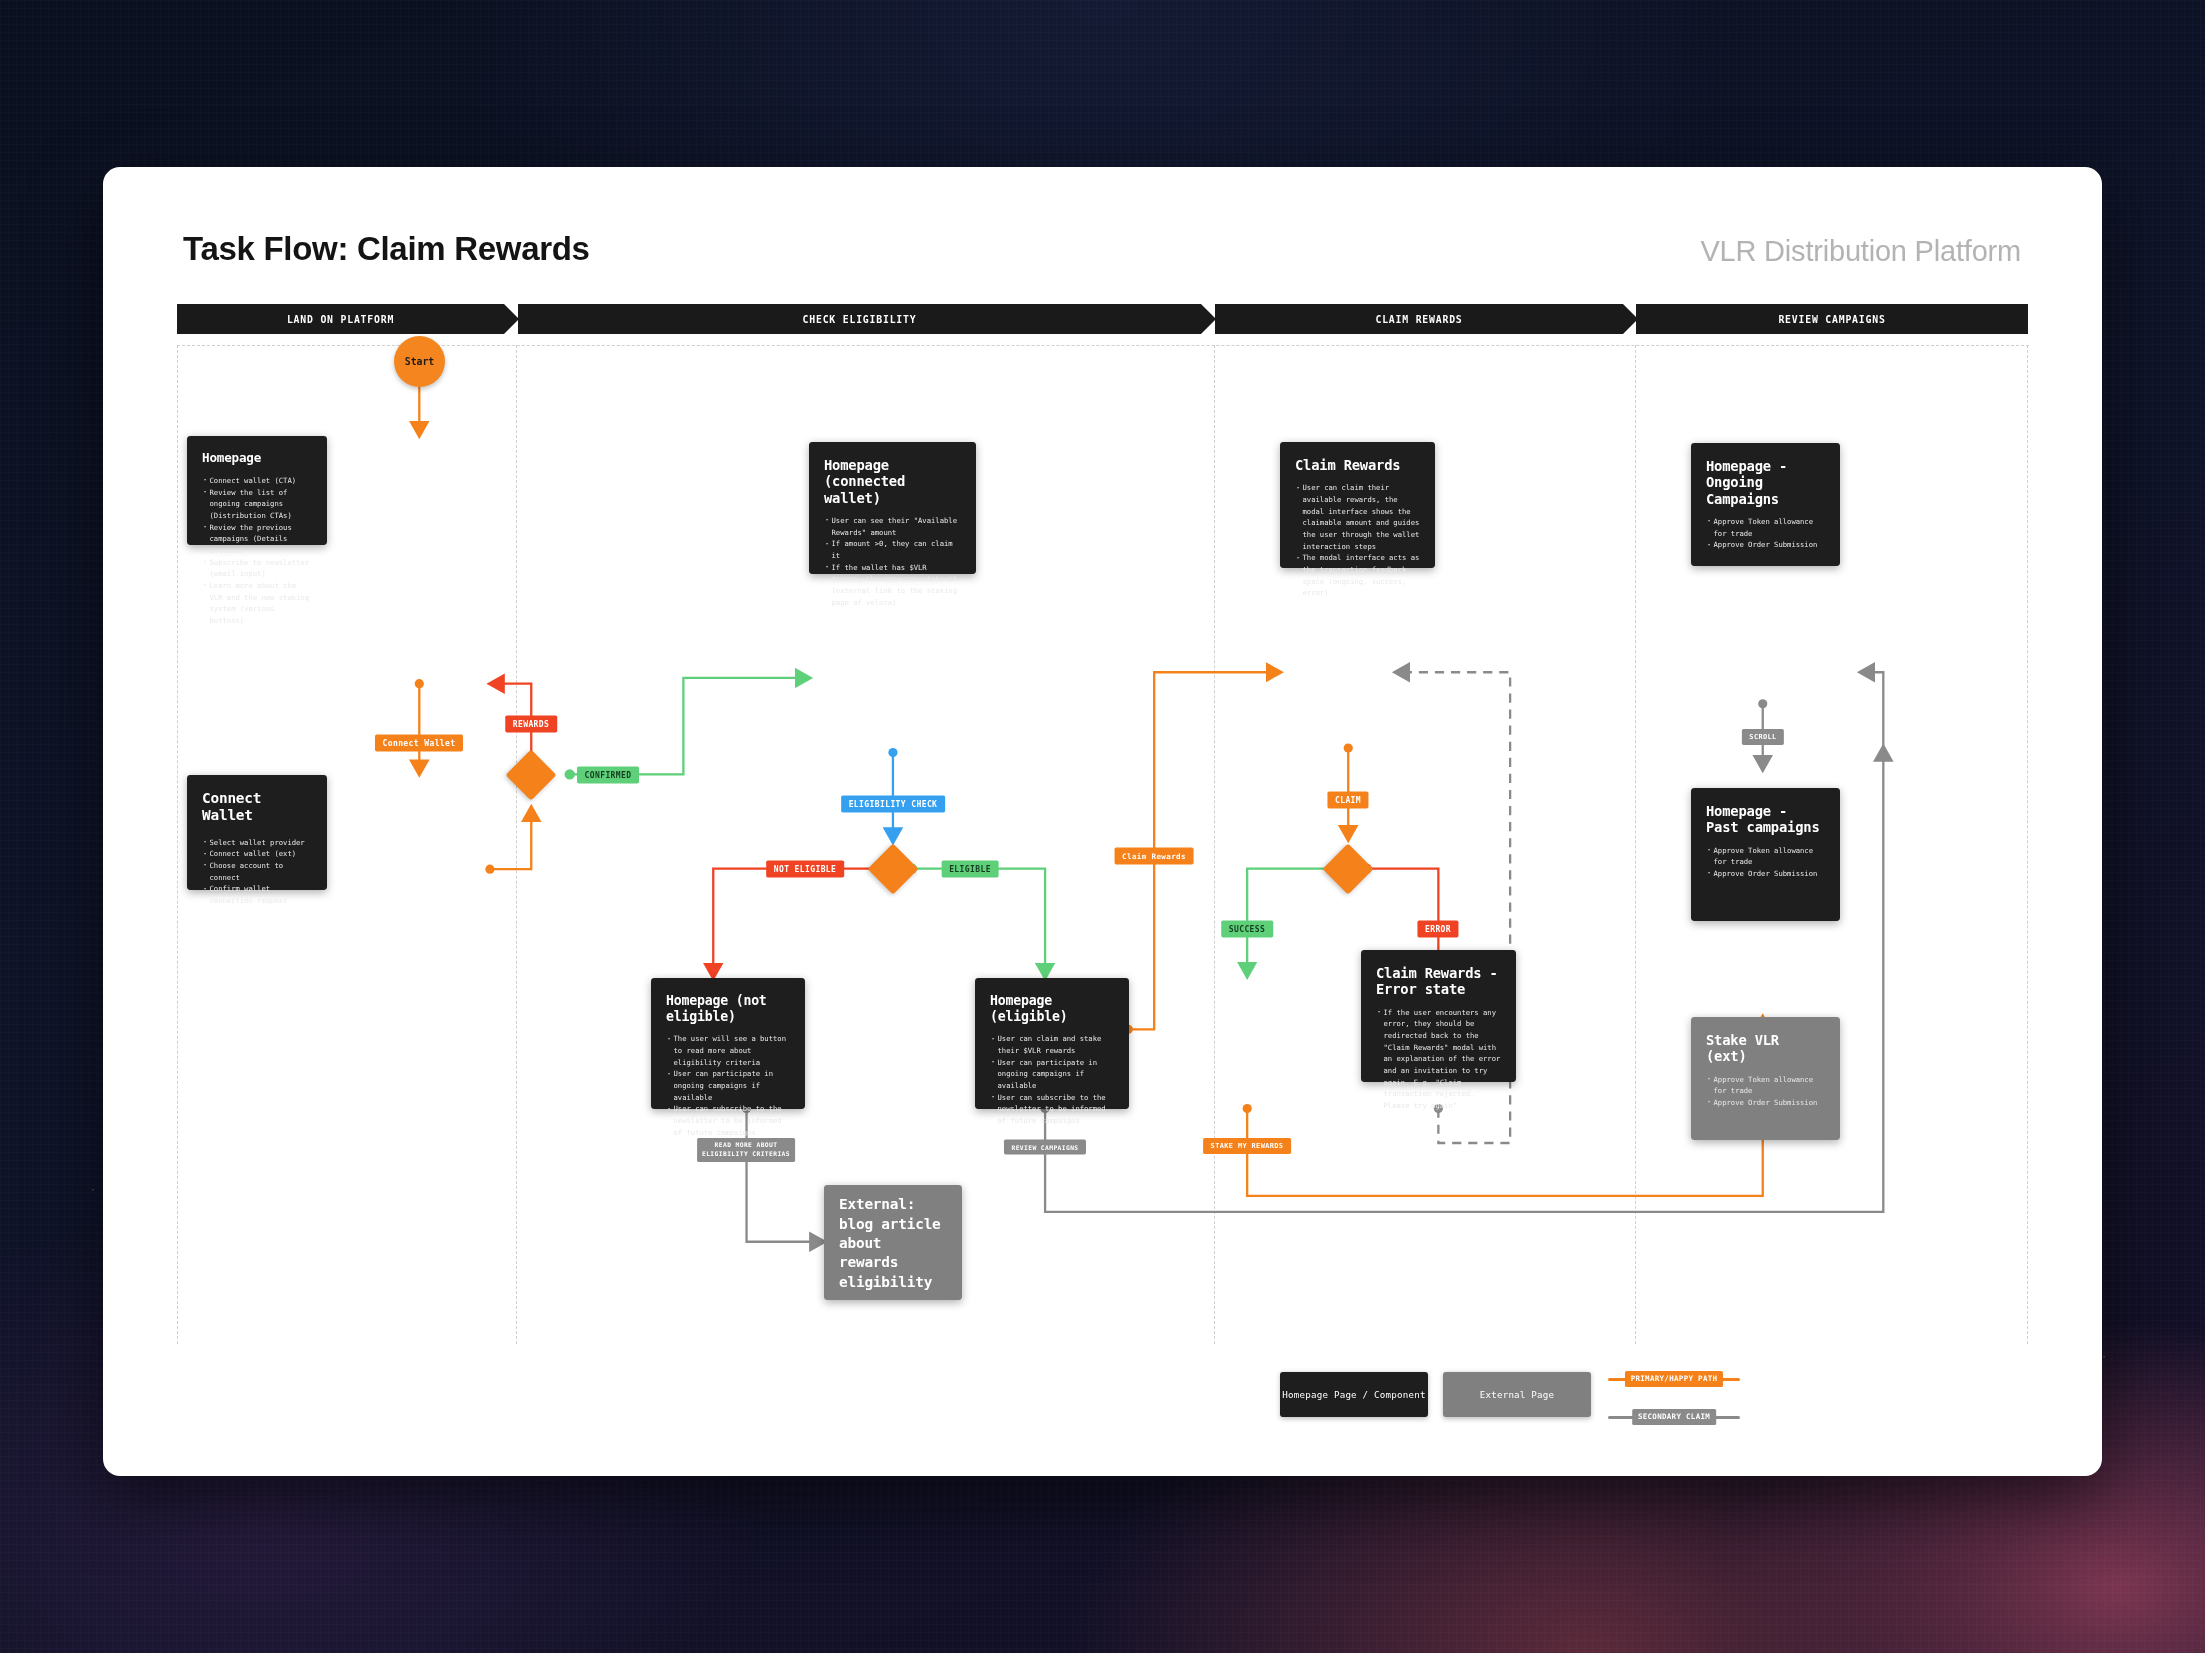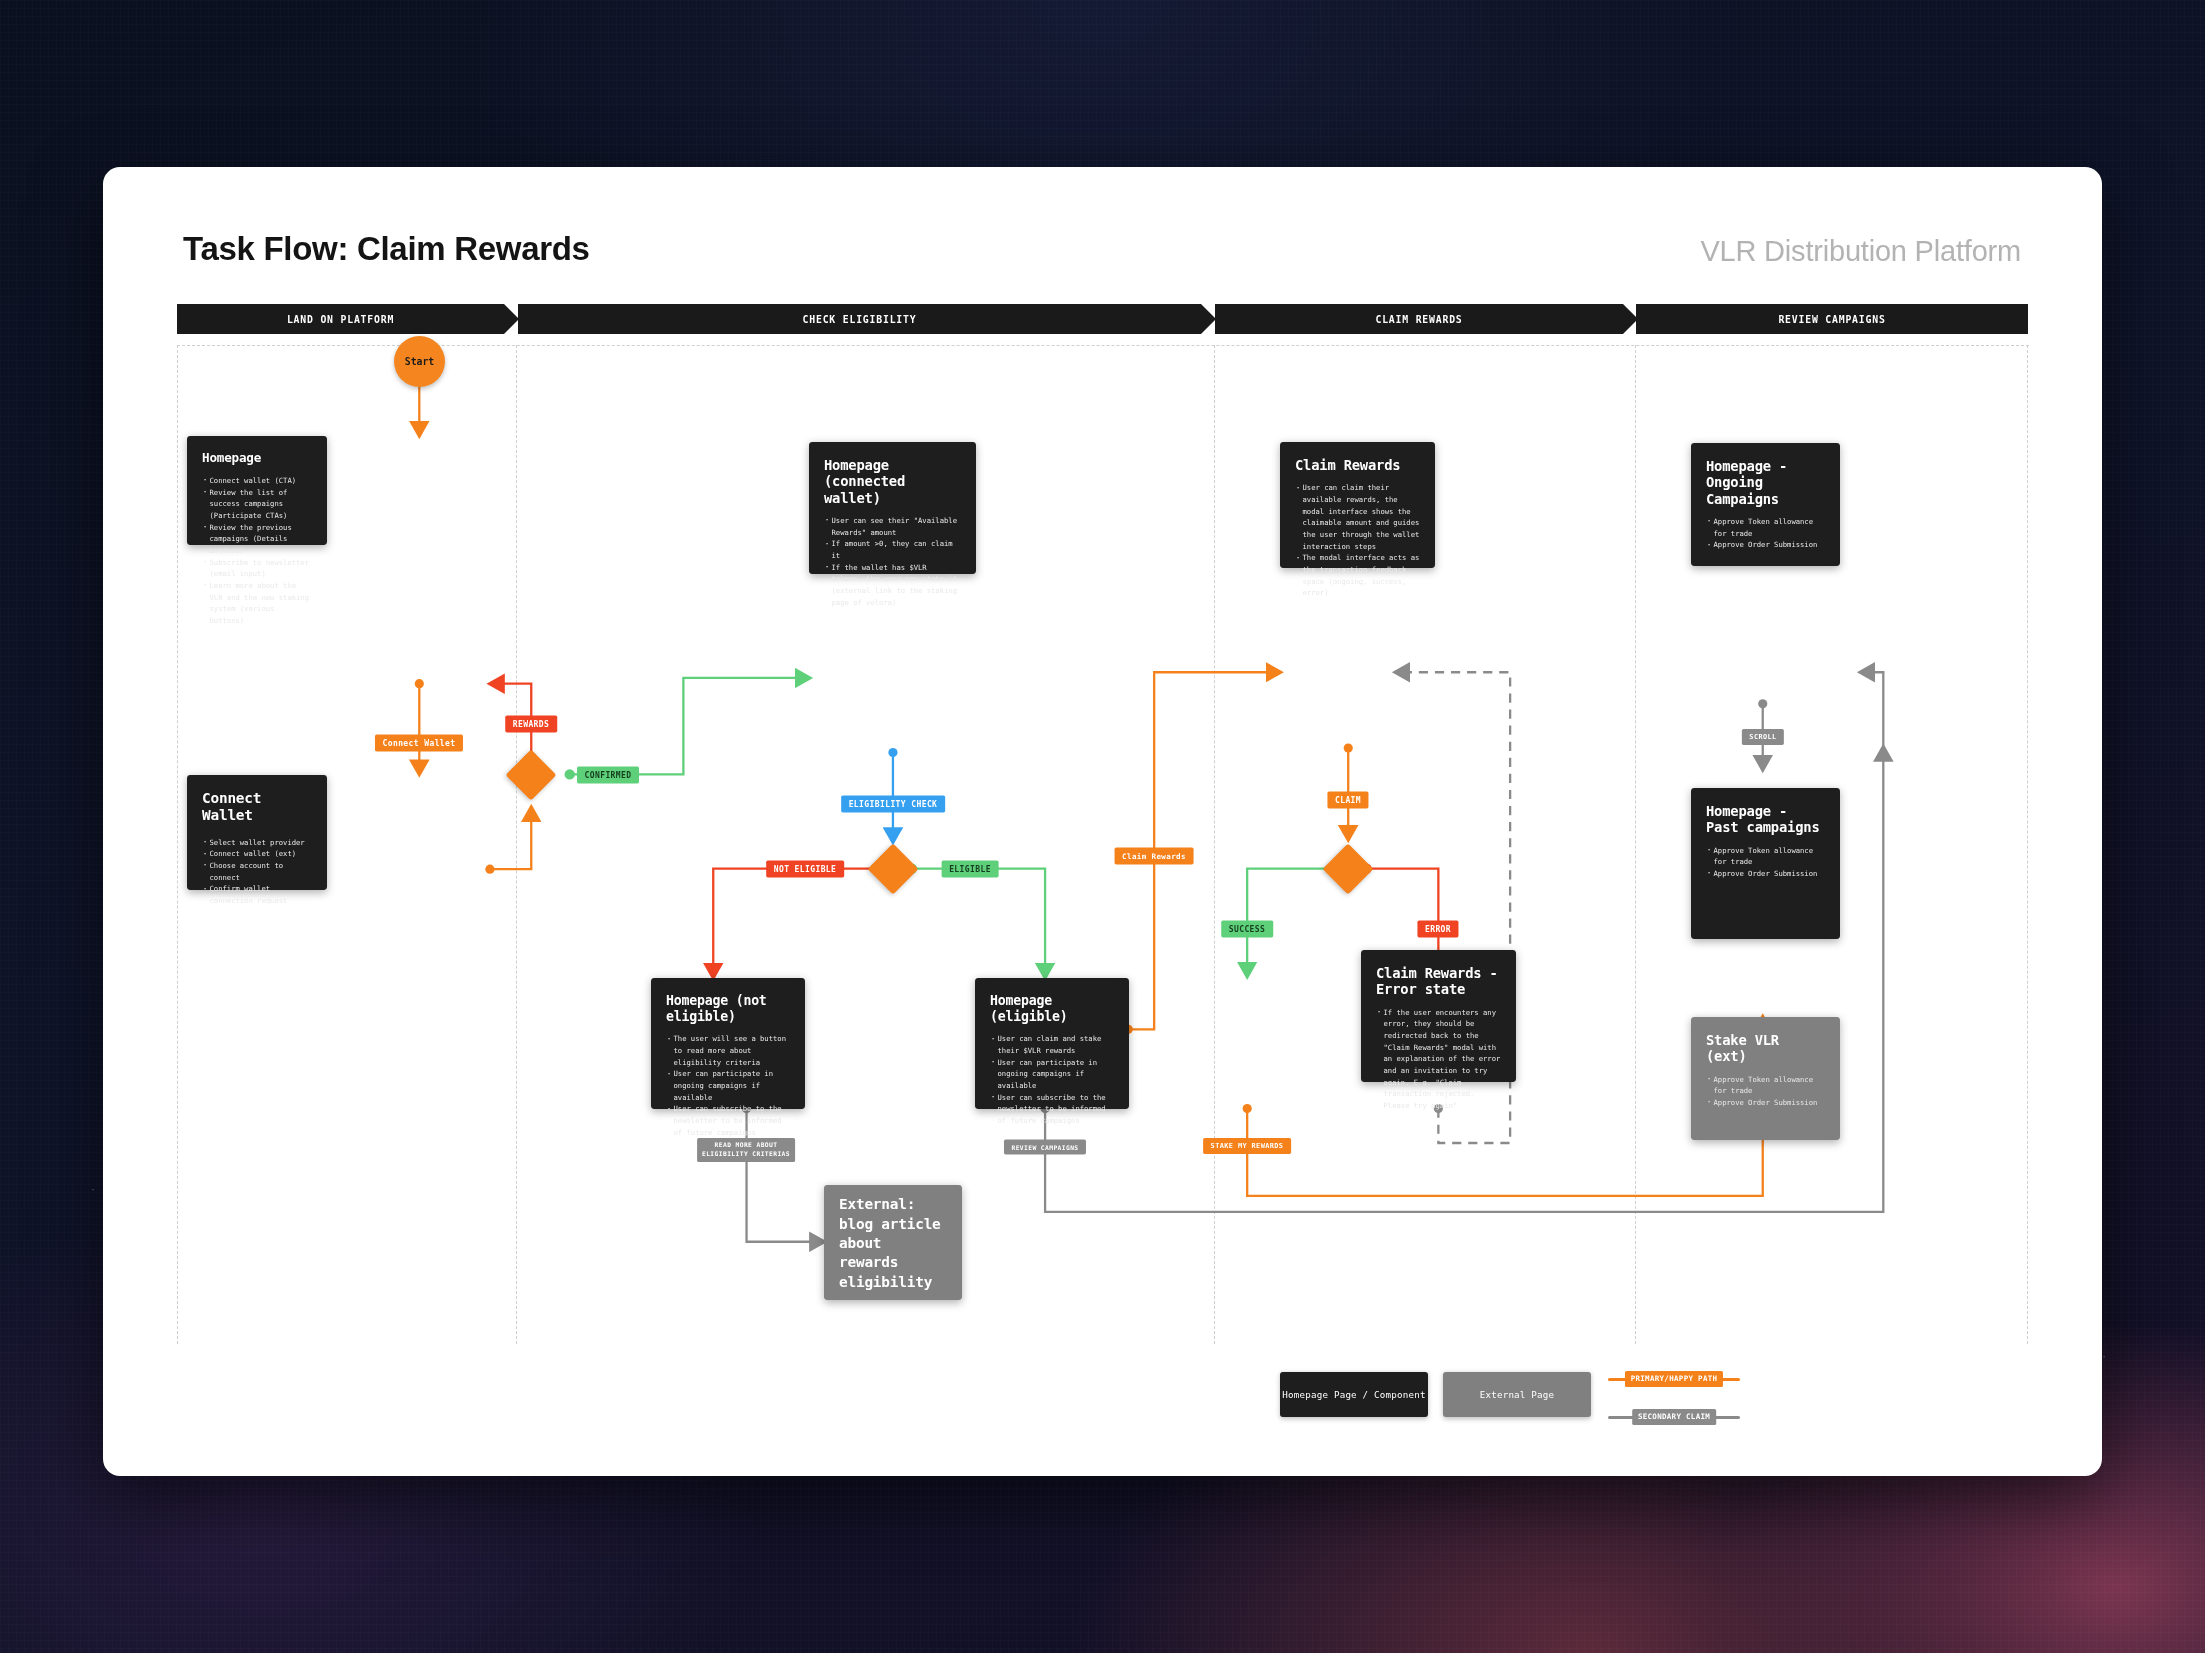--- a/index.html
+++ b/index.html
@@ -229,21 +229,21 @@
     </svg>
 
     <div id="start" class="abs" style="left:291px;top:169px;">
       <span>Start</span>
     </div>
 
     <div class="card" style="left:84px;top:269px;width:140px;height:109px;">
       <h3 style="font-size:12.6px;">Homepage</h3>
       <ul>
         <li>Connect wallet (CTA)</li>
-        <li>Review the list of success campaigns (Participate CTAs)</li>
+        <li>Review the list of ongoing campaigns (Distribution CTAs)</li>
         <li>Review the previous campaigns (Details buttons)</li>
         <li>Subscribe to newsletter (email input)</li>
         <li>Learn more about the VLR and the new staking system (various buttons)</li>
       </ul>
     </div>
 
     <div class="card" style="left:84px;top:608px;width:140px;height:115px;">
       <h3 style="font-size:14.4px;margin-bottom:12.6px;">Connect Wallet</h3>
       <ul>
         <li>Select wallet provider</li>
@@ -301,21 +301,21 @@
     </div>
 
     <div class="card" style="left:1588px;top:276px;width:149px;height:123px;">
       <h3 style="font-size:13.8px;">Homepage - Ongoing Campaigns</h3>
       <ul>
         <li>Approve Token allowance for trade</li>
         <li>Approve Order Submission</li>
       </ul>
     </div>
 
-    <div class="card" style="left:1588px;top:621px;width:149px;height:151px;">
+    <div class="card" style="left:1588px;top:621px;width:149px;height:133px;">
       <h3 style="font-size:13.8px;">Homepage - Past campaigns</h3>
       <ul>
         <li>Approve Token allowance for trade</li>
         <li>Approve Order Submission</li>
       </ul>
     </div>
 
     <div class="card ext" style="left:1588px;top:850px;width:149px;height:123px;">
       <h3 style="font-size:13.8px;">Stake VLR (ext)</h3>
       <ul>

